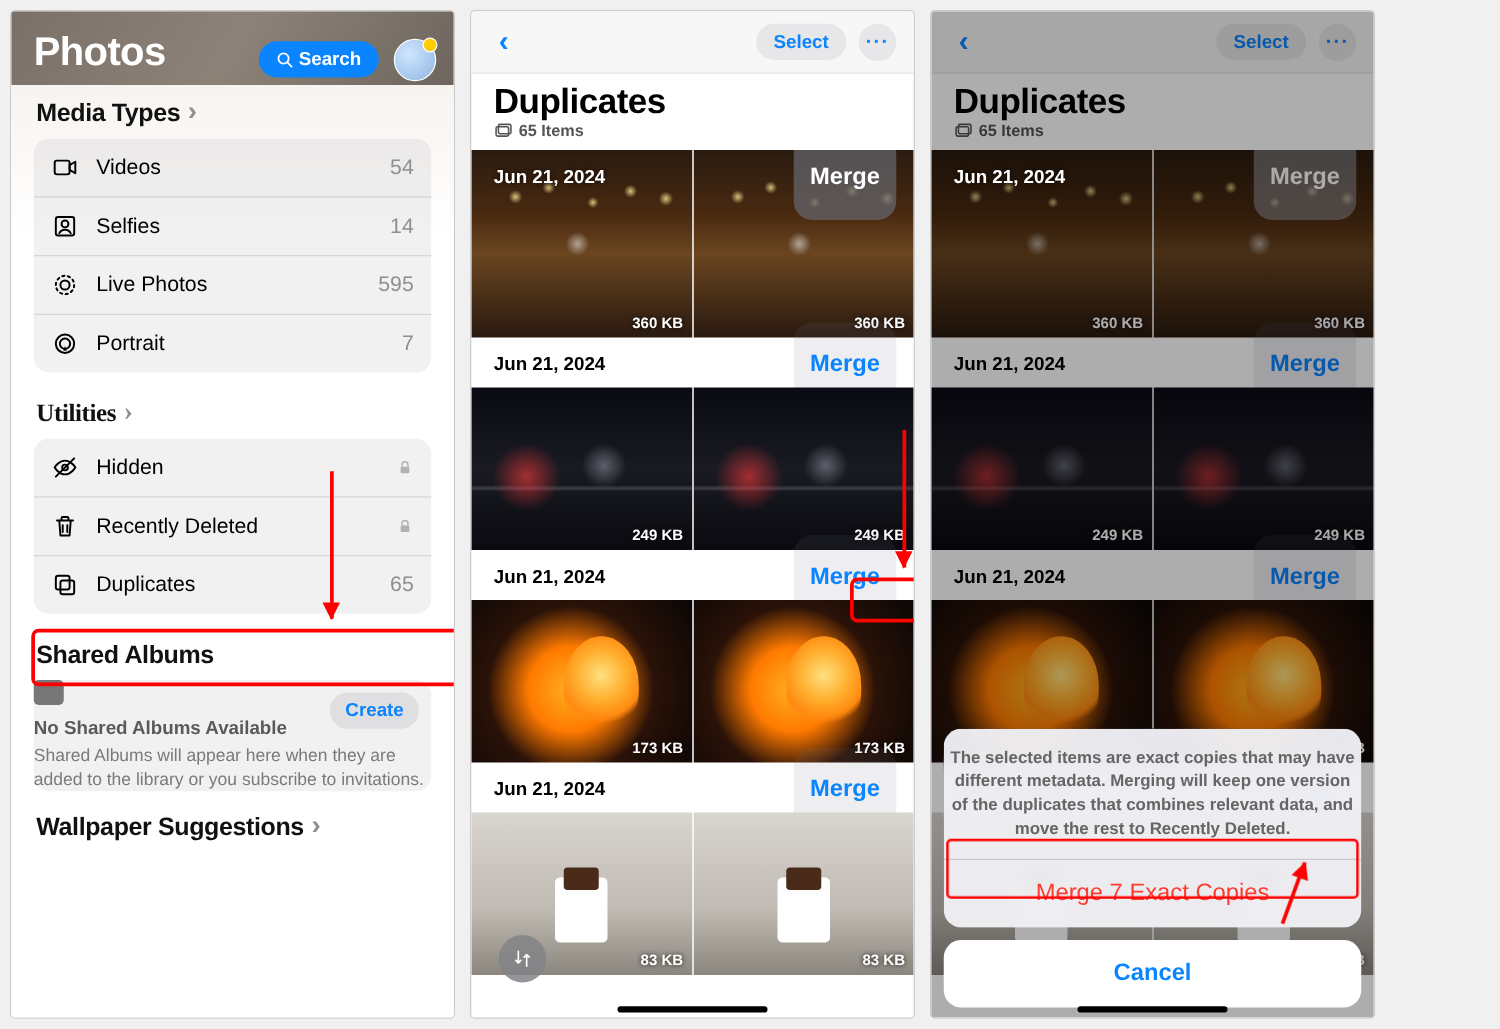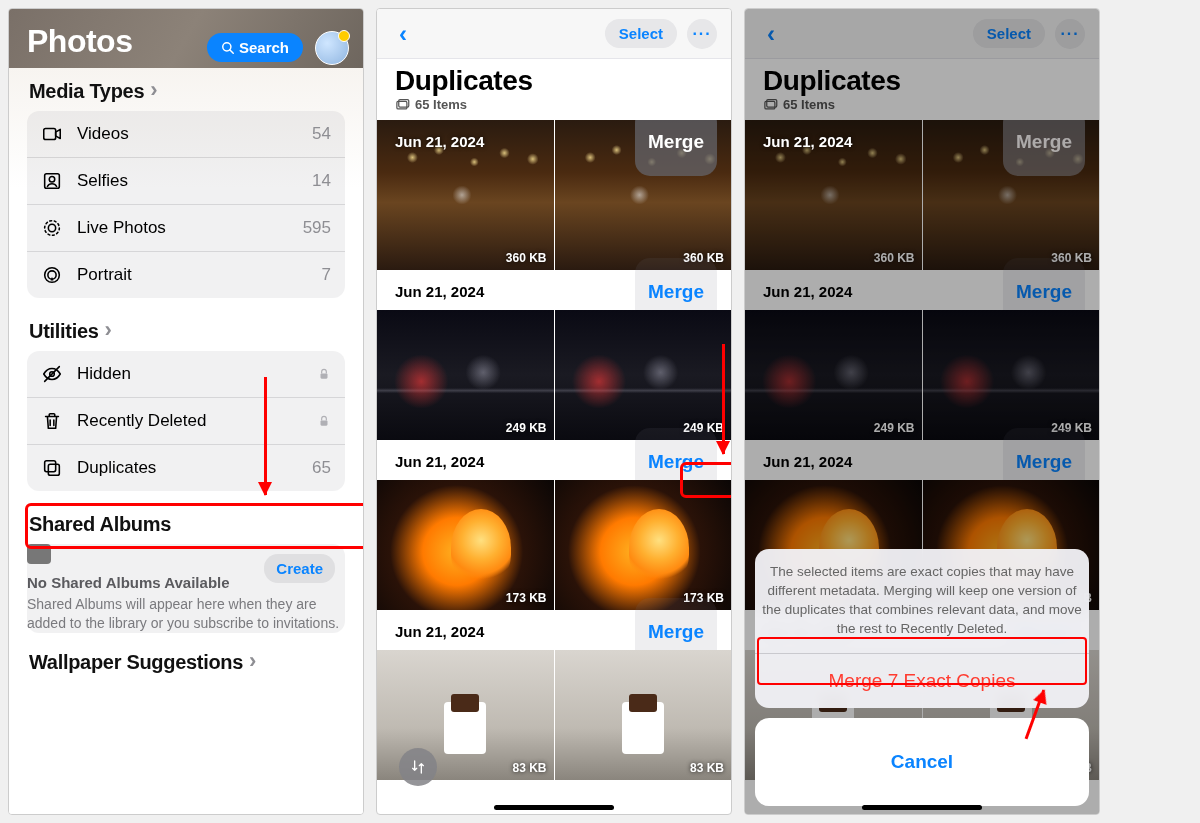--- a/index.html
+++ b/index.html
@@ -82,23 +82,23 @@
   .coffee::before{content:"";position:absolute;left:38%;top:40%;width:24%;height:40%;background:#fff;border-radius:4px;}
   .coffee::after{content:"";position:absolute;left:42%;top:34%;width:16%;height:14%;background:#4a2a18;border-radius:3px;}
 
   .indicator { position:absolute; bottom:4px; left:50%; transform:translateX(-50%); width:120px; height:5px; background:#000; border-radius:3px;}
   .sort-fab { position:absolute; bottom:28px; left:22px; width:38px;height:38px; border-radius:50%; background:rgba(130,130,135,0.85); display:flex;align-items:center;justify-content:center;color:#fff;font-size:16px;}
 
   
   .dim { position:absolute; inset:0; background:rgba(0,0,0,0.32); }
   .sheet { position:absolute; left:10px; right:10px; bottom:8px; }
   .sheet-main { background:rgba(240,240,245,0.96); border-radius:14px; overflow:hidden; backdrop-filter: blur(6px);}
-  .sheet-msg { padding:14px 4px; color:#666; font-size:13.5px; font-weight:400; text-align:center; line-height:1.4; border-bottom:1px solid rgba(60,60,67,0.2);}
+  .sheet-msg { padding:14px 4px; color:#666; font-size:13.5px; font-weight:700; text-align:center; line-height:1.4; border-bottom:1px solid rgba(60,60,67,0.2);}
   .sheet-act { padding:16px; text-align:center; color:#ff3b30; font-size:19px; font-weight:400;}
-  .sheet-cancel { margin-top:10px; background:#fff; border-radius:14px; text-align:center; padding:33px; color:#0a84ff; font-size:19px; font-weight:600;}
+  .sheet-cancel { margin-top:10px; background:#fff; border-radius:14px; text-align:center; padding:16px; color:#0a84ff; font-size:19px; font-weight:600;}
   .red-box-sheet { position:absolute; border:2.5px solid #ff0000; border-radius:4px;}
 
   
   svg{display:block;}
 </style>
 </head>
 <body>
 
 <div class="container">
 
@@ -157,21 +157,21 @@
                 <circle cx="12" cy="12" r="8" stroke="#000" stroke-width="1.7" fill="none" stroke-linecap="round" stroke-linejoin="round"></circle>
                 <circle cx="12" cy="12" r="4.5" stroke="#000" stroke-width="1.7" fill="none" stroke-linecap="round" stroke-linejoin="round"></circle>
                 <path d="M12 14l-1.5 4h3z" fill="#000"></path>
               </svg>
             </span>
   <span class="lbl">Portrait</span>
   <span class="cnt">7</span>
           </div>
         </div>
 
-    <div class="sect-head" style="margin-top:22px;">
+    <div class="sect-head" style="margin-top:22px;font-family:Liberation Serif, serif;">
       <span>Utilities</span>
           <span class="chev-sm"></span>
     </div>
     <div class="card" id="utilCard" style="position:relative;">
           <div class="row">
             <span class="icon">
               <svg width="22" height="22" viewBox="0 0 24 24">
                 <path d="M3 12s3.5-6 9-6 9 6 9 6-3.5 6-9 6-9-6-9-6z" stroke="#000" stroke-width="1.7" fill="none" stroke-linecap="round" stroke-linejoin="round"></path>
                 <circle cx="12" cy="12" r="2.5" stroke="#000" stroke-width="1.7" fill="none" stroke-linecap="round" stroke-linejoin="round"></circle>
                 <line x1="4" y1="20" x2="20" y2="4" stroke="#000" stroke-width="1.7" fill="none" stroke-linecap="round" stroke-linejoin="round"></line>

